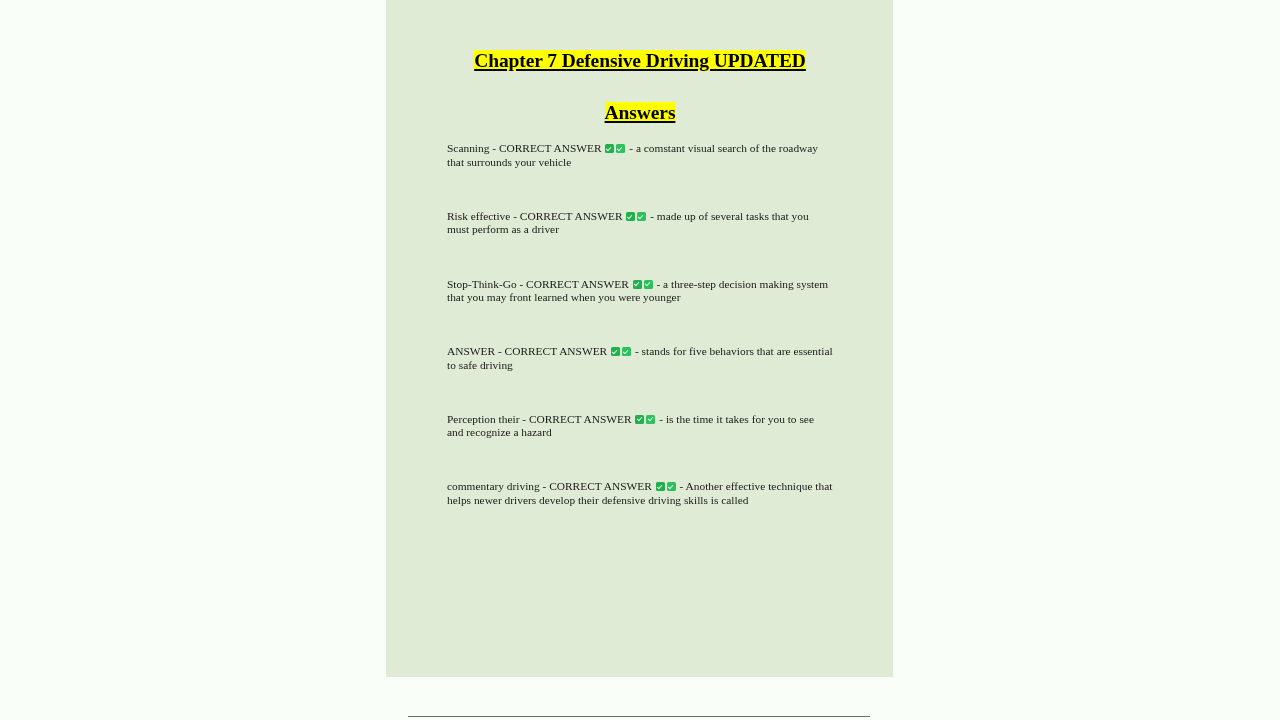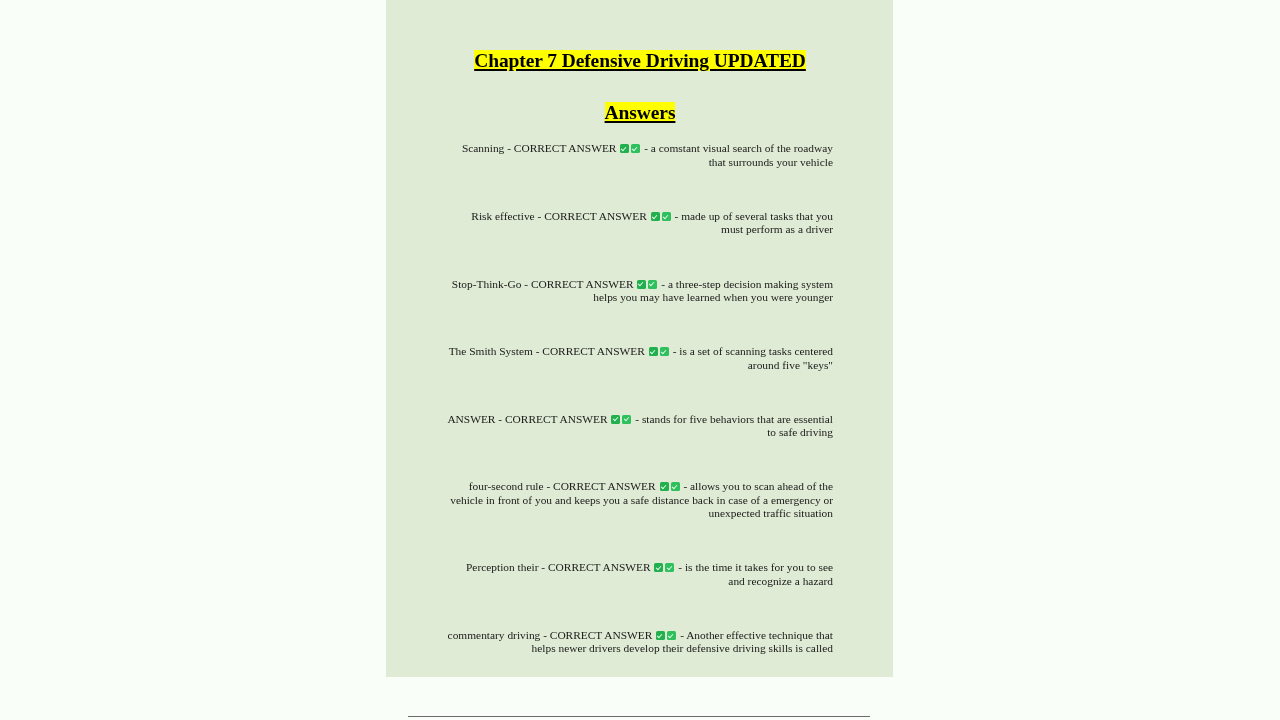--- a/index.html
+++ b/index.html
@@ -59,21 +59,21 @@
   
   .entries {
     margin-top: 17px;
   }
   .entry {
     font-family: "Liberation Serif", serif;
     font-size: 11.4px;
     line-height: 13.4px;
     color: #1a1a1a;
     margin: 0 0 40.8px 0;
-    text-align: right;
+    text-align: left;
   }
   .entry:last-child {
     margin-bottom: 0;
   }
   .entry .term,
   .entry .marker,
   .entry .definition {
     white-space: pre-wrap;
   }
 
@@ -132,35 +132,29 @@
 
         <p class="entry">
           <span class="term">Scanning</span><span class="marker"> - CORRECT ANSWER </span><span class="check"></span><span class="check lite"></span><span class="definition"> - a comstant visual search of the roadway that surrounds your vehicle</span>
         </p>
 
         <p class="entry">
           <span class="term">Risk effective</span><span class="marker"> - CORRECT ANSWER </span><span class="check"></span><span class="check lite"></span><span class="definition"> - made up of several tasks that you must perform as a driver</span>
         </p>
 
         <p class="entry">
-          <span class="term">Stop-Think-Go</span><span class="marker"> - CORRECT ANSWER </span><span class="check"></span><span class="check lite"></span><span class="definition"> - a three-step decision making system helps you may have learned when you were younger</span>
+          <span class="term">Stop-Think-Go</span><span class="marker"> - CORRECT ANSWER </span><span class="check"></span><span class="check lite"></span><span class="definition"> - a three-step decision making system that you may front learned when you were younger</span>
         </p>
 
-        <p class="entry">
-          <span class="term">The Smith System</span><span class="marker"> - CORRECT ANSWER </span><span class="check"></span><span class="check lite"></span><span class="definition"> - is a set of scanning tasks centered around five "keys"</span>
-        </p>
 
         <p class="entry">
           <span class="term">ANSWER</span><span class="marker"> - CORRECT ANSWER </span><span class="check"></span><span class="check lite"></span><span class="definition"> - stands for five behaviors that are essential to safe driving</span>
         </p>
 
 
-        <p class="entry">
-          <span class="term">four-second rule</span><span class="marker"> - CORRECT ANSWER </span><span class="check"></span><span class="check lite"></span><span class="definition"> - allows you to scan ahead of the vehicle in front of you and keeps you a safe distance back in case of a emergency or unexpected traffic situation</span>
-        </p>
 
         <p class="entry">
           <span class="term">Perception their</span><span class="marker"> - CORRECT ANSWER </span><span class="check"></span><span class="check lite"></span><span class="definition"> - is the time it takes for you to see and recognize a hazard</span>
         </p>
 
         <p class="entry">
           <span class="term">commentary driving</span><span class="marker"> - CORRECT ANSWER </span><span class="check"></span><span class="check lite"></span><span class="definition"> - Another effective technique that helps newer drivers develop their defensive driving skills is called</span>
         </p>
 
       </div>

